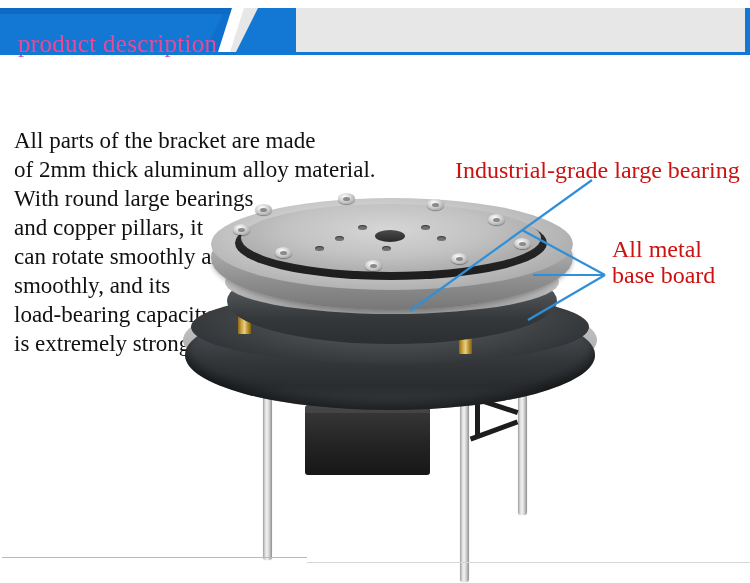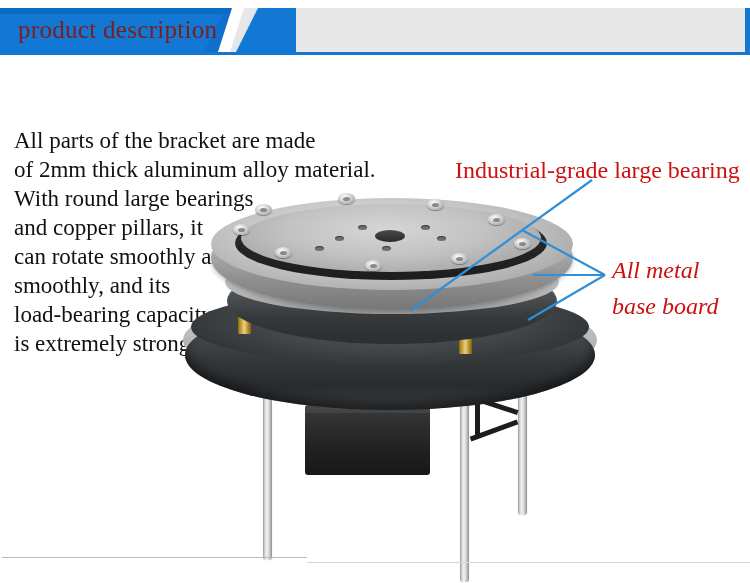--- a/index.html
+++ b/index.html
@@ -44,22 +44,22 @@
   }
   .banner-rightedge{
     position:absolute;left:745px;top:0;width:5px;height:44px;
     background:#1278d4;
   }
   .banner-underline{
     position:absolute;left:0;top:44px;width:750px;height:3px;
     background:#1278d4;
   }
   .banner-title{
-    position:absolute;left:18px;top:7px;
-    color:#7f1d1d;
+    position:absolute;left:18px;top:21px;
+    color:#ec4899;
     font-size:25px;
     line-height:30px;
     letter-spacing:0.3px;
     white-space:nowrap;
     font-family:"Liberation Serif", serif;
   }
 
   
   .desc{
     position:absolute;left:14px;top:126px;
@@ -72,21 +72,21 @@
   }
 
   
   .callout{
     position:absolute;
     color:#cc1111;
     font-family:"Liberation Serif", serif;
     white-space:pre-line;
   }
   #callout-bearing{left:455px;top:156px;font-size:24px;line-height:28px;}
-  #callout-base{left:612px;top:252px;font-size:24px;line-height:36px;font-style:italic;}
+  #callout-base{left:612px;top:236px;font-size:24px;line-height:26px;}
 
   
   #leaders{position:absolute;left:0;top:0;width:750px;height:583px;}
 
   
   #photo{position:absolute;left:175px;top:180px;width:430px;height:340px;}
 
   .legrod{
     position:absolute;width:9px;border-radius:3px;
     background:linear-gradient(90deg,#9a9a9a 0%,#d8d8d8 22%,#f2f2f2 45%,#cfcfcf 70%,#8e8e8e 100%);

